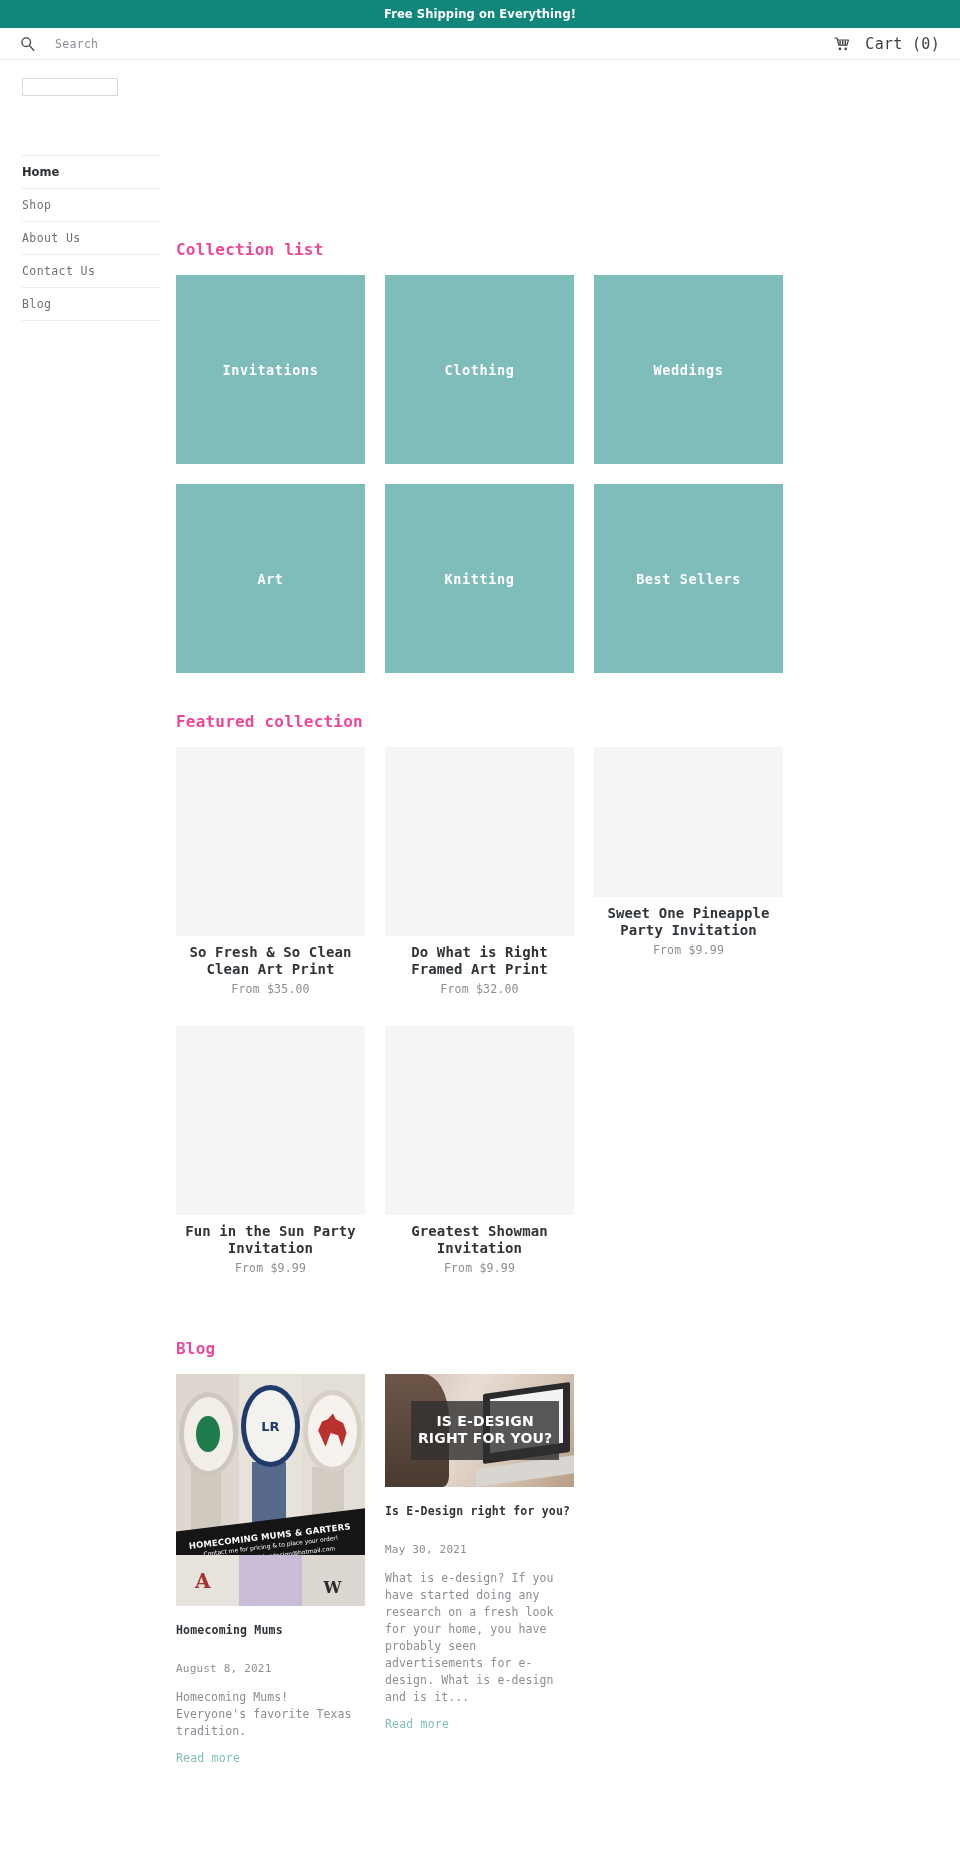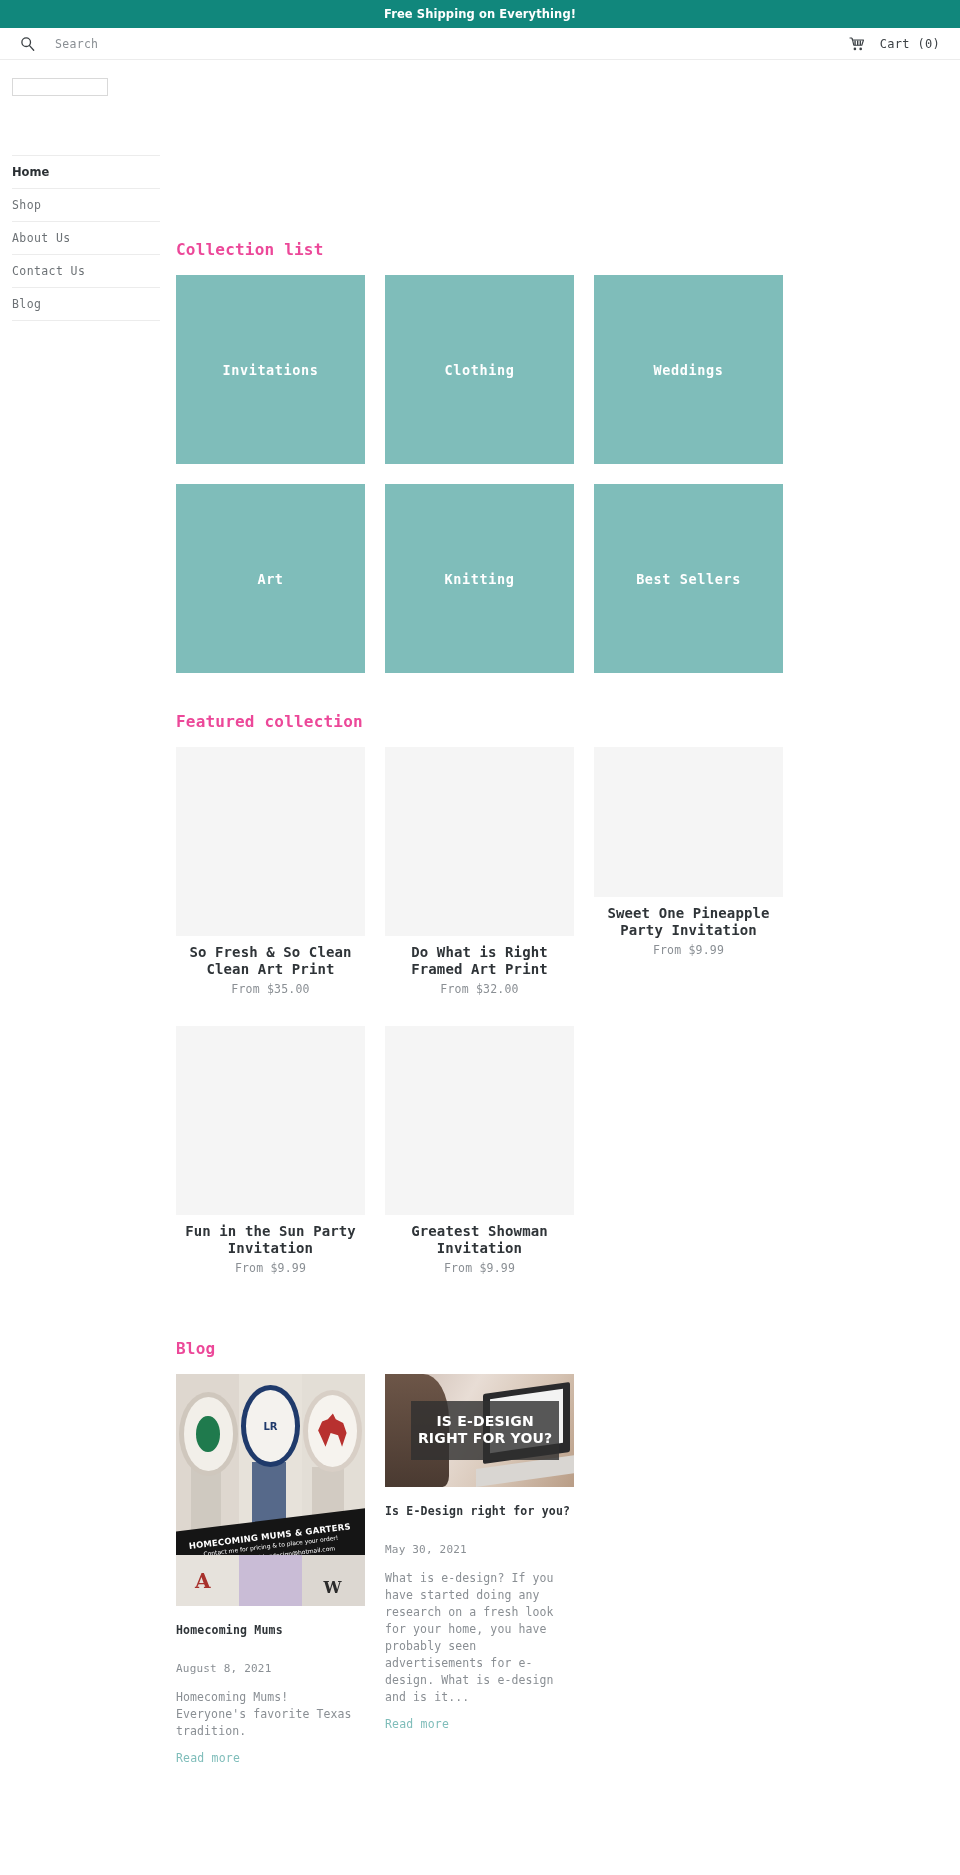--- a/index.html
+++ b/index.html
@@ -45,38 +45,38 @@
   .search-label {
     font-size: 11.5px;
     color: #8a8f94;
     letter-spacing: .3px;
   }
   .cart-area {
     margin-left: auto;
     display: flex;
     align-items: center;
     gap: 16px;
-    font-size: 12px;
+    font-size: 15px;
     color: #3d4246;
     letter-spacing: .3px;
   }
   .icon-cart { width: 15px; height: 14px; display: block; }
 
   
   .page {
     display: flex;
     align-items: flex-start;
     padding-top: 18px;
   }
 
   
   .sidebar {
     width: 176px;
     flex: 0 0 176px;
-    padding-left: 12px;
+    padding-left: 22px;
     padding-right: 16px;
   }
   .logo-box {
     width: 96px;
     height: 18px;
     border: 1px solid #d9d9d9;
     background: #fff;
     margin-bottom: 59px;
   }
   .nav-list { list-style: none; }
@@ -222,21 +222,21 @@
   .mums { position: absolute; inset: 0; background: #efeae4; }
   .mums .strip { position: absolute; top: 0; bottom: 0; }
   .mums .s1 { left: 0;     width: 33.4%; background: #ded7cf; }
   .mums .s2 { left: 33.4%; width: 33.3%; background: #e7e2da; }
   .mums .s3 { left: 66.7%; width: 33.3%; background: #e3ded6; }
   .rosette { position: absolute; border-radius: 50%; }
   .r1 { left: 4%;  top: 10%; width: 26%; height: 32%; background: #f2efe9; box-shadow: 0 0 0 5px #cfc7bd; }
   .r1::after { content: ""; position: absolute; left: 26%; top: 26%; width: 48%; height: 48%; border-radius: 50%; background: #1f7a4d; }
   .r2 { left: 37%; top: 7%;  width: 26%; height: 31%; background: #f4f2ee; box-shadow: 0 0 0 5px #1f3a6b; }
   .r2 .lbl { position: absolute; inset: 0; display: flex; align-items: center; justify-content: center;
-             font-family: "DejaVu Sans", sans-serif; font-weight: bold; font-size: 10px; color: #1f3a6b; }
+             font-family: "DejaVu Sans", sans-serif; font-weight: bold; font-size: 13px; color: #1f3a6b; }
   .r3 { left: 70%; top: 9%;  width: 26%; height: 31%; background: #f6f3ee; box-shadow: 0 0 0 5px #d8cfc6; }
   .r3 .horse { position: absolute; left: 20%; top: 22%; width: 58%; height: 50%; background: #b8312f;
                clip-path: polygon(0 55%,14% 30%,34% 24%,52% 8%,62% 24%,88% 34%,100% 62%,84% 100%,70% 68%,44% 62%,26% 100%,10% 72%); }
   .ribbon1 { position: absolute; left: 8%;  top: 40%; width: 16%; height: 48%; background: #cfc9c0; }
   .ribbon2 { position: absolute; left: 40%; top: 38%; width: 18%; height: 52%; background: #1f3a6b; opacity: .72; }
   .ribbon3 { position: absolute; left: 72%; top: 40%; width: 17%; height: 50%; background: #d2cbc2; }
   .blackband {
     position: absolute; left: -6%; right: -6%; top: 63%; height: 22%;
     background: #151515; transform: rotate(-7deg);
     display: flex; align-items: center; justify-content: center;

